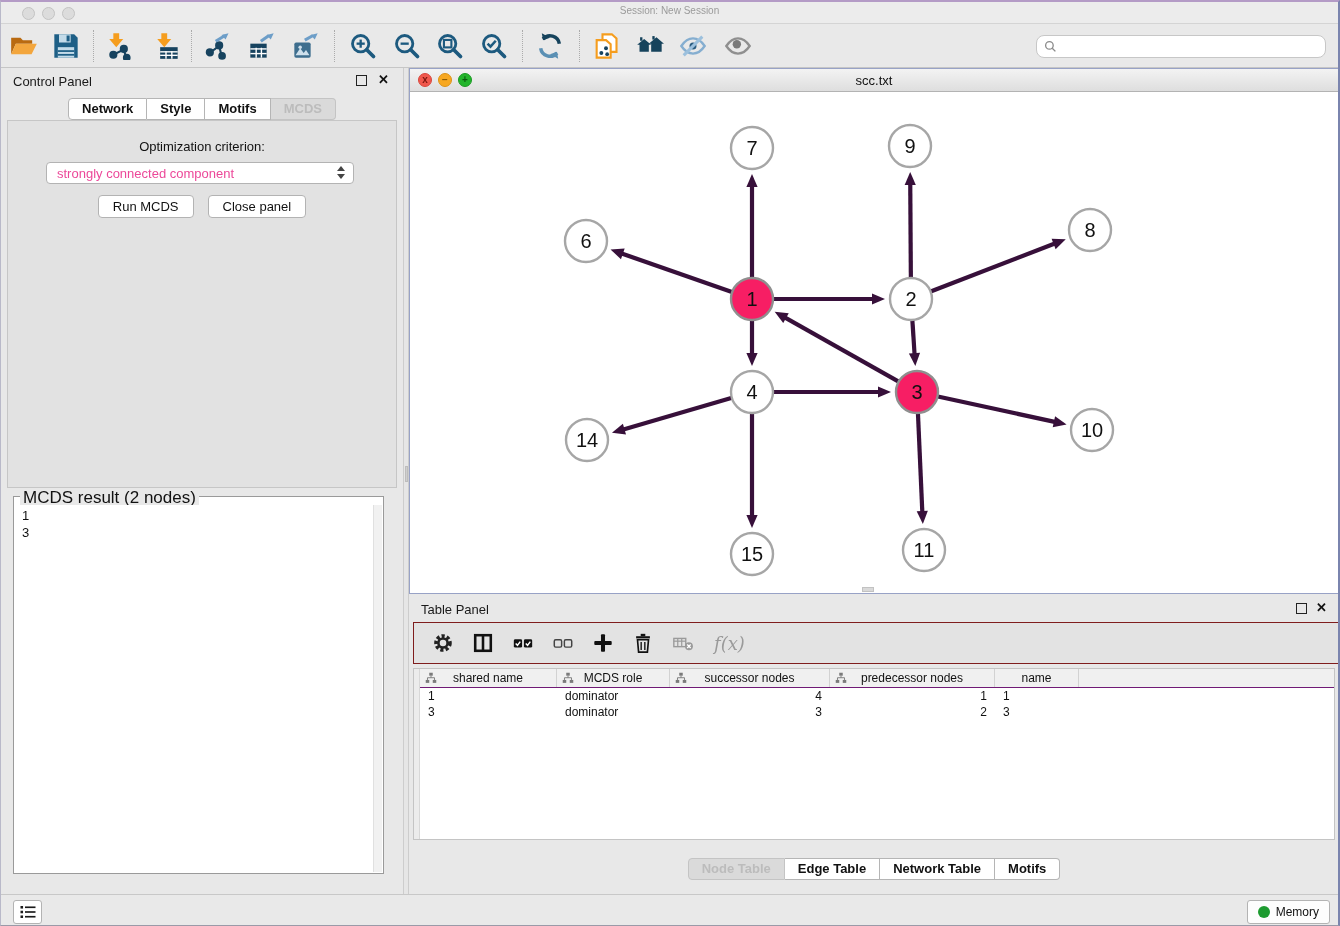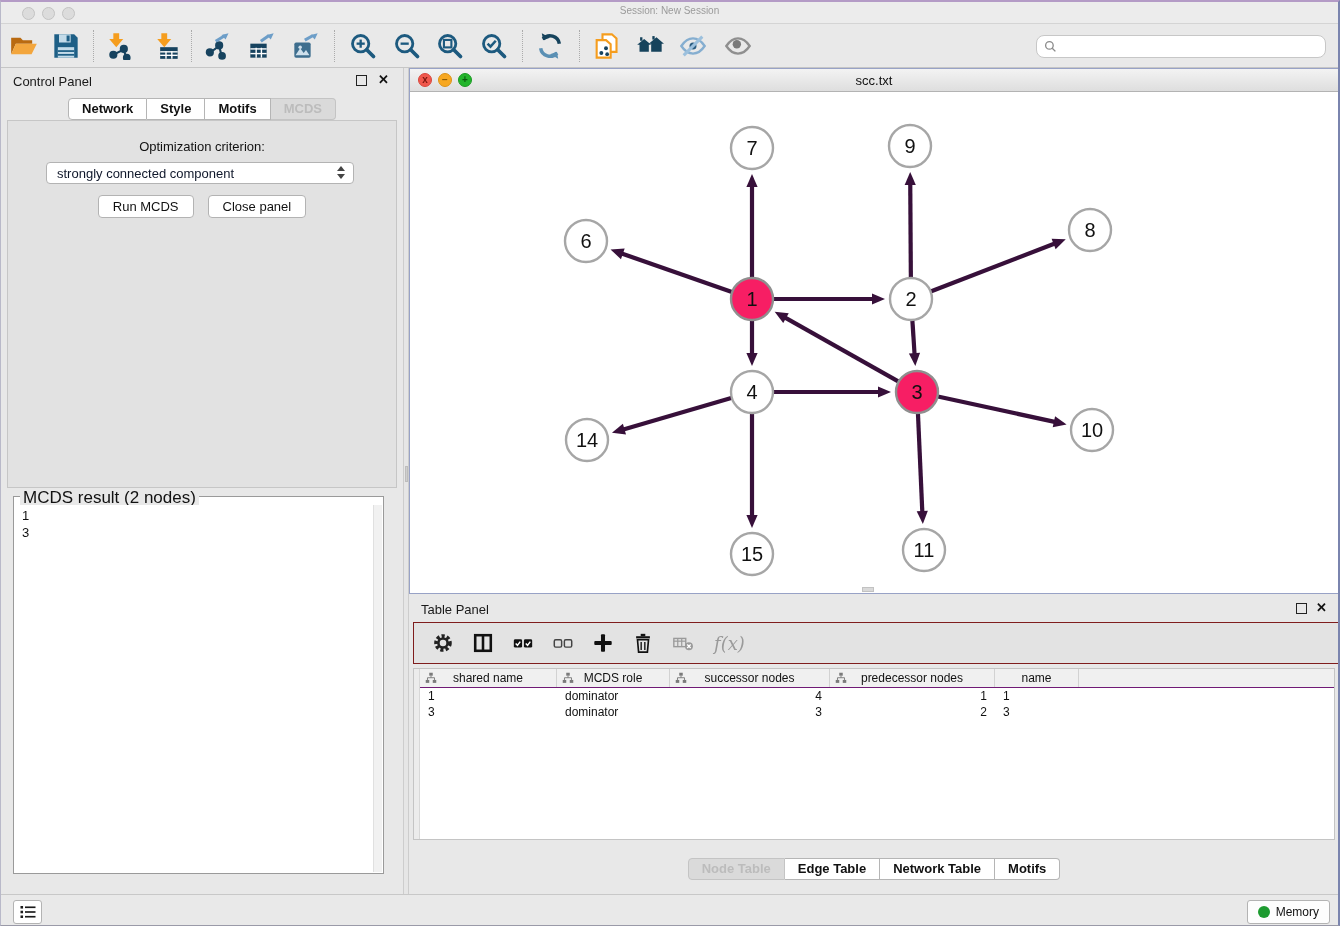--- a/index.html
+++ b/index.html
@@ -36,21 +36,21 @@
   .seg .tab { background:#fff; border:1px solid #b5b5b5; border-left:none; padding:2px 13px 3px;
               font-size:13px; font-weight:700; color:#111; cursor:default; }
   .seg .tab:first-child { border-left:1px solid #b5b5b5; border-radius:4px 0 0 4px; }
   .seg .tab:last-child { border-radius:0 4px 4px 0; }
   .seg .tab.selected { background:#dadada; color:#bcbcbc; border-color:#c4c4c4; }
 
   .cp-tabs { position:absolute; left:0; right:0; top:30px; }
   .cp-box { position:absolute; left:6px; top:52px; width:390px; height:368px; background:#e2e2e2; border:1px solid #c6c6c6; }
   .opt-label { text-align:center; margin-top:18px; font-size:13px; color:#111; }
   .dropdown { position:absolute; left:38px; top:41px; width:308px; height:22px; background:#fff;
-              border:1px solid #b3b3b3; border-radius:4px; font-size:13px; color:#0f172a;
+              border:1px solid #b3b3b3; border-radius:4px; font-size:13px; color:#ec4899;
               display:flex; align-items:center; padding-left:10px; }
   .stepper { position:absolute; right:8px; top:3px; display:flex; flex-direction:column; align-items:center; }
   .stepper .up { width:0; height:0; border-left:4px solid transparent; border-right:4px solid transparent; border-bottom:5px solid #444; margin-bottom:3px;}
   .stepper .down { width:0; height:0; border-left:4px solid transparent; border-right:4px solid transparent; border-top:5px solid #444; }
   .cp-buttons { position:absolute; left:0; right:0; top:74px; display:flex; justify-content:center; gap:14px; }
   .btn { background:#fff; border:1px solid #b3b3b3; border-radius:4px; font-size:13px; color:#111;
          padding:3px 14px; font-weight:400; }
 
   .mcds-fieldset { position:absolute; left:12px; top:428px; width:371px; height:378px;
                    border:1px solid #9a9a9a; background:#fff; }

